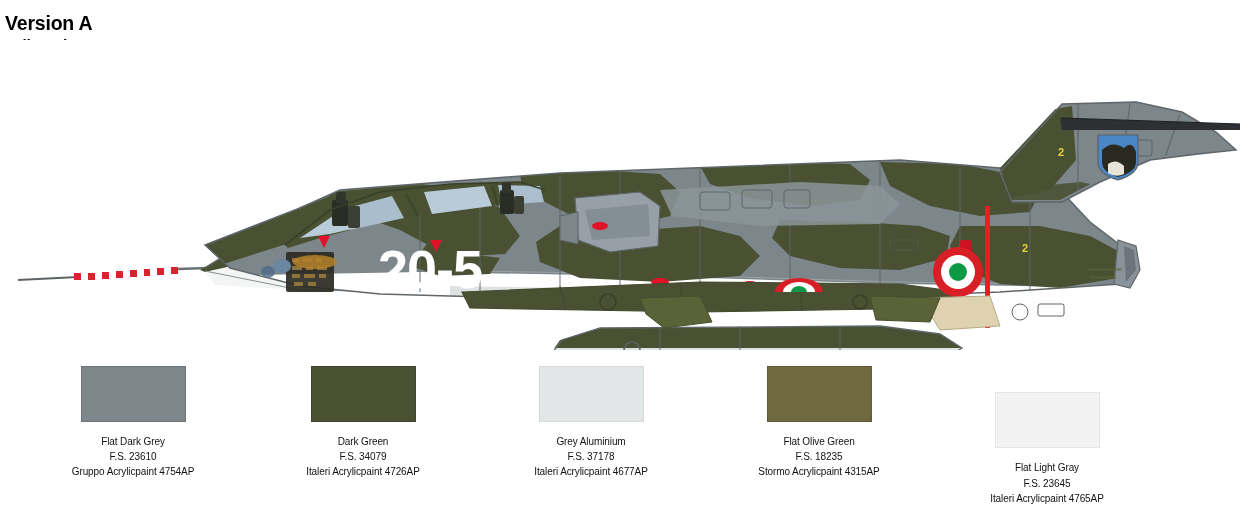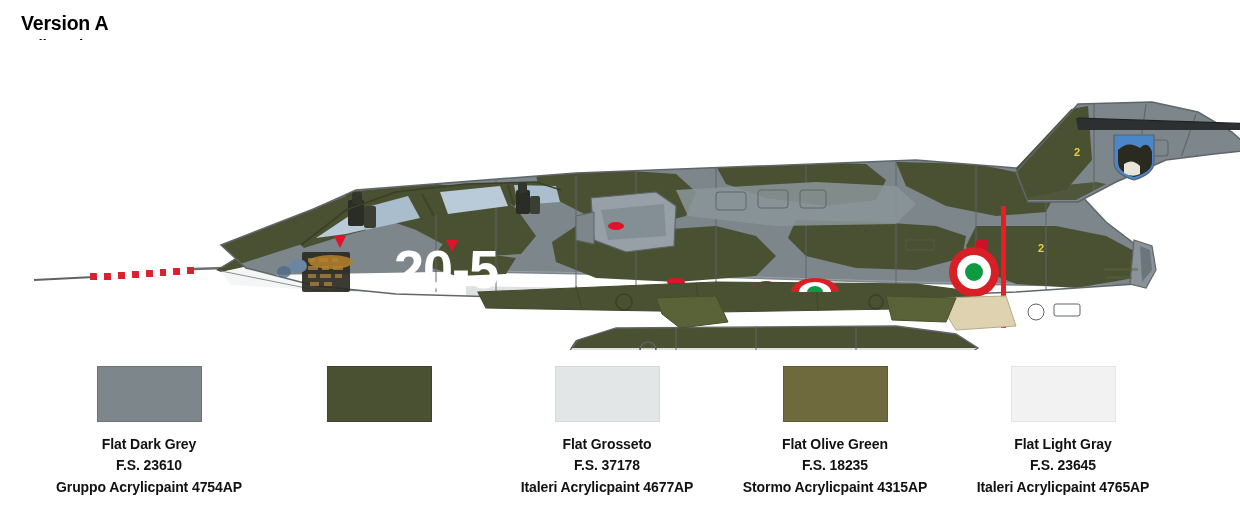--- a/index.html
+++ b/index.html
@@ -2,21 +2,21 @@
 <html><head>
 <meta charset="utf-8">
 <style>
   * { box-sizing: border-box; margin: 0; padding: 0; }
   html, body {
     width: 1240px; height: 514px;
     background: #ffffff;
     font-family: "Liberation Sans", sans-serif;
     overflow: hidden;
   }
-  #page { position: relative; width: 1148px; height: 514px; background: #fff; margin-left: 16px; }
+  #page { position: relative; width: 1148px; height: 514px; background: #fff; }
 
   
   #heading { position: absolute; left: 5px; top: 12px; }
   #heading .version {
     font-size: 19.5px; font-weight: bold; color: #000;
     letter-spacing: -0.2px; line-height: 1.18;
   }
   #heading .sub {
     font-size: 15.5px; font-weight: bold; color: #000;
     letter-spacing: -0.2px; line-height: 1.33;
@@ -32,29 +32,29 @@
     width: 1240px; height: 140px;
     display: flex;
   }
   .swatch-cell {
     width: 190px; display: flex; flex-direction: column; align-items: center;
   }
   .swatch-cell.c0 { margin-left: 38px; }
   .swatch-cell.c1 { margin-left: 40px; }
   .swatch-cell.c2 { margin-left: 38px; }
   .swatch-cell.c3 { margin-left: 38px; }
-  .swatch-cell.c4 { margin-left: 38px; }
+  .swatch-cell.c4 { margin-left: 38px; justify-content: flex-end; }
   .chip {
     width: 105px; height: 56px;
     border: 1px solid rgba(0,0,0,0.13);
   }
   .chip.light { border: 1px solid rgba(0,0,0,0.05); }
   .swatch-labels { margin-top: 12px; text-align: center; }
   .swatch-labels div {
-    font-size: 14px; font-weight: bold; color: #111;
+    font-size: 10px; font-weight: normal; color: #111;
     line-height: 1.52; white-space: nowrap; letter-spacing: -0.1px;
   }
 </style>
 </head>
 <body>
 
 <div id="page">
 
   <div id="heading">
     <div class="version">Version A</div>
@@ -355,26 +355,31 @@
       <div class="chip" style="background:#7c868b"></div>
       <div class="swatch-labels">
         <div>Flat Dark Grey</div>
         <div>F.S. 23610</div>
         <div>Gruppo Acrylicpaint 4754AP</div>
       </div>
     </div>
 
     <div class="swatch-cell c1">
       <div class="chip" style="background:#4a5132"></div>
+      <div class="swatch-labels">
+        <div>Dark Green</div>
+        <div>F.S. 34079</div>
+        <div>Italeri Acrylicpaint 4726AP</div>
+      </div>
     </div>
 
     <div class="swatch-cell c2">
       <div class="chip light" style="background:#e3e6e6"></div>
       <div class="swatch-labels">
-        <div>Flat Grosseto</div>
+        <div>Grey Aluminium</div>
         <div>F.S. 37178</div>
         <div>Italeri Acrylicpaint 4677AP</div>
       </div>
     </div>
 
     <div class="swatch-cell c3">
       <div class="chip" style="background:#6e6a3d"></div>
       <div class="swatch-labels">
         <div>Flat Olive Green</div>
         <div>F.S. 18235</div>

